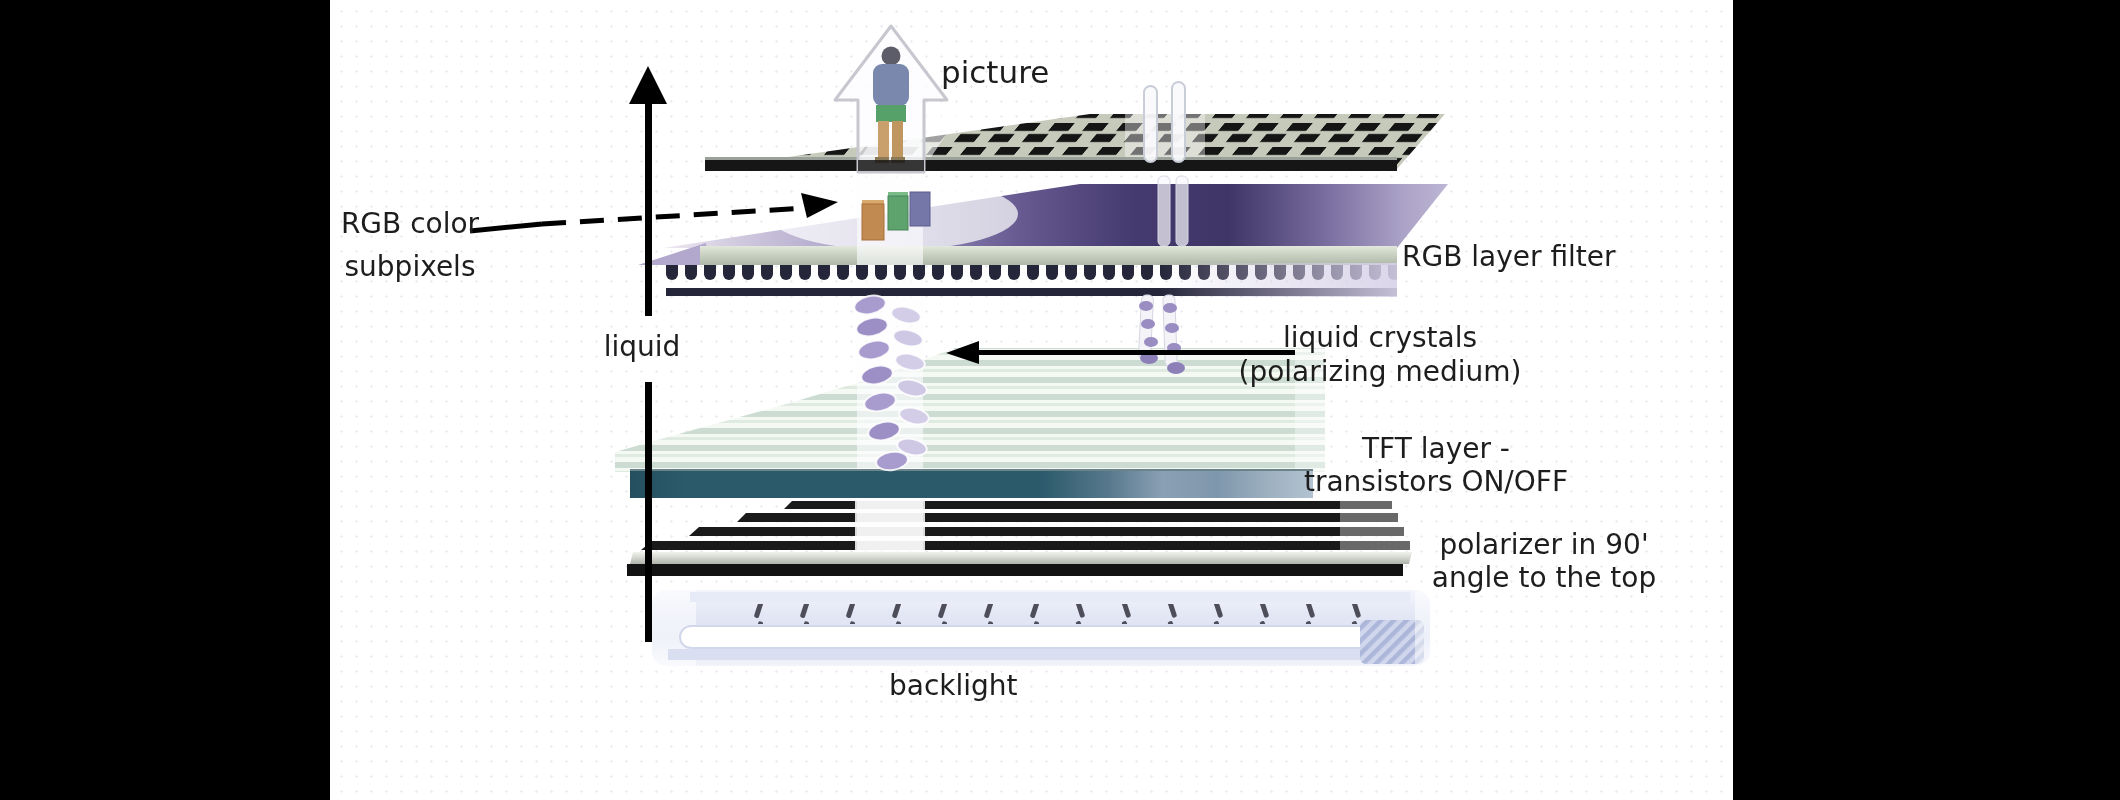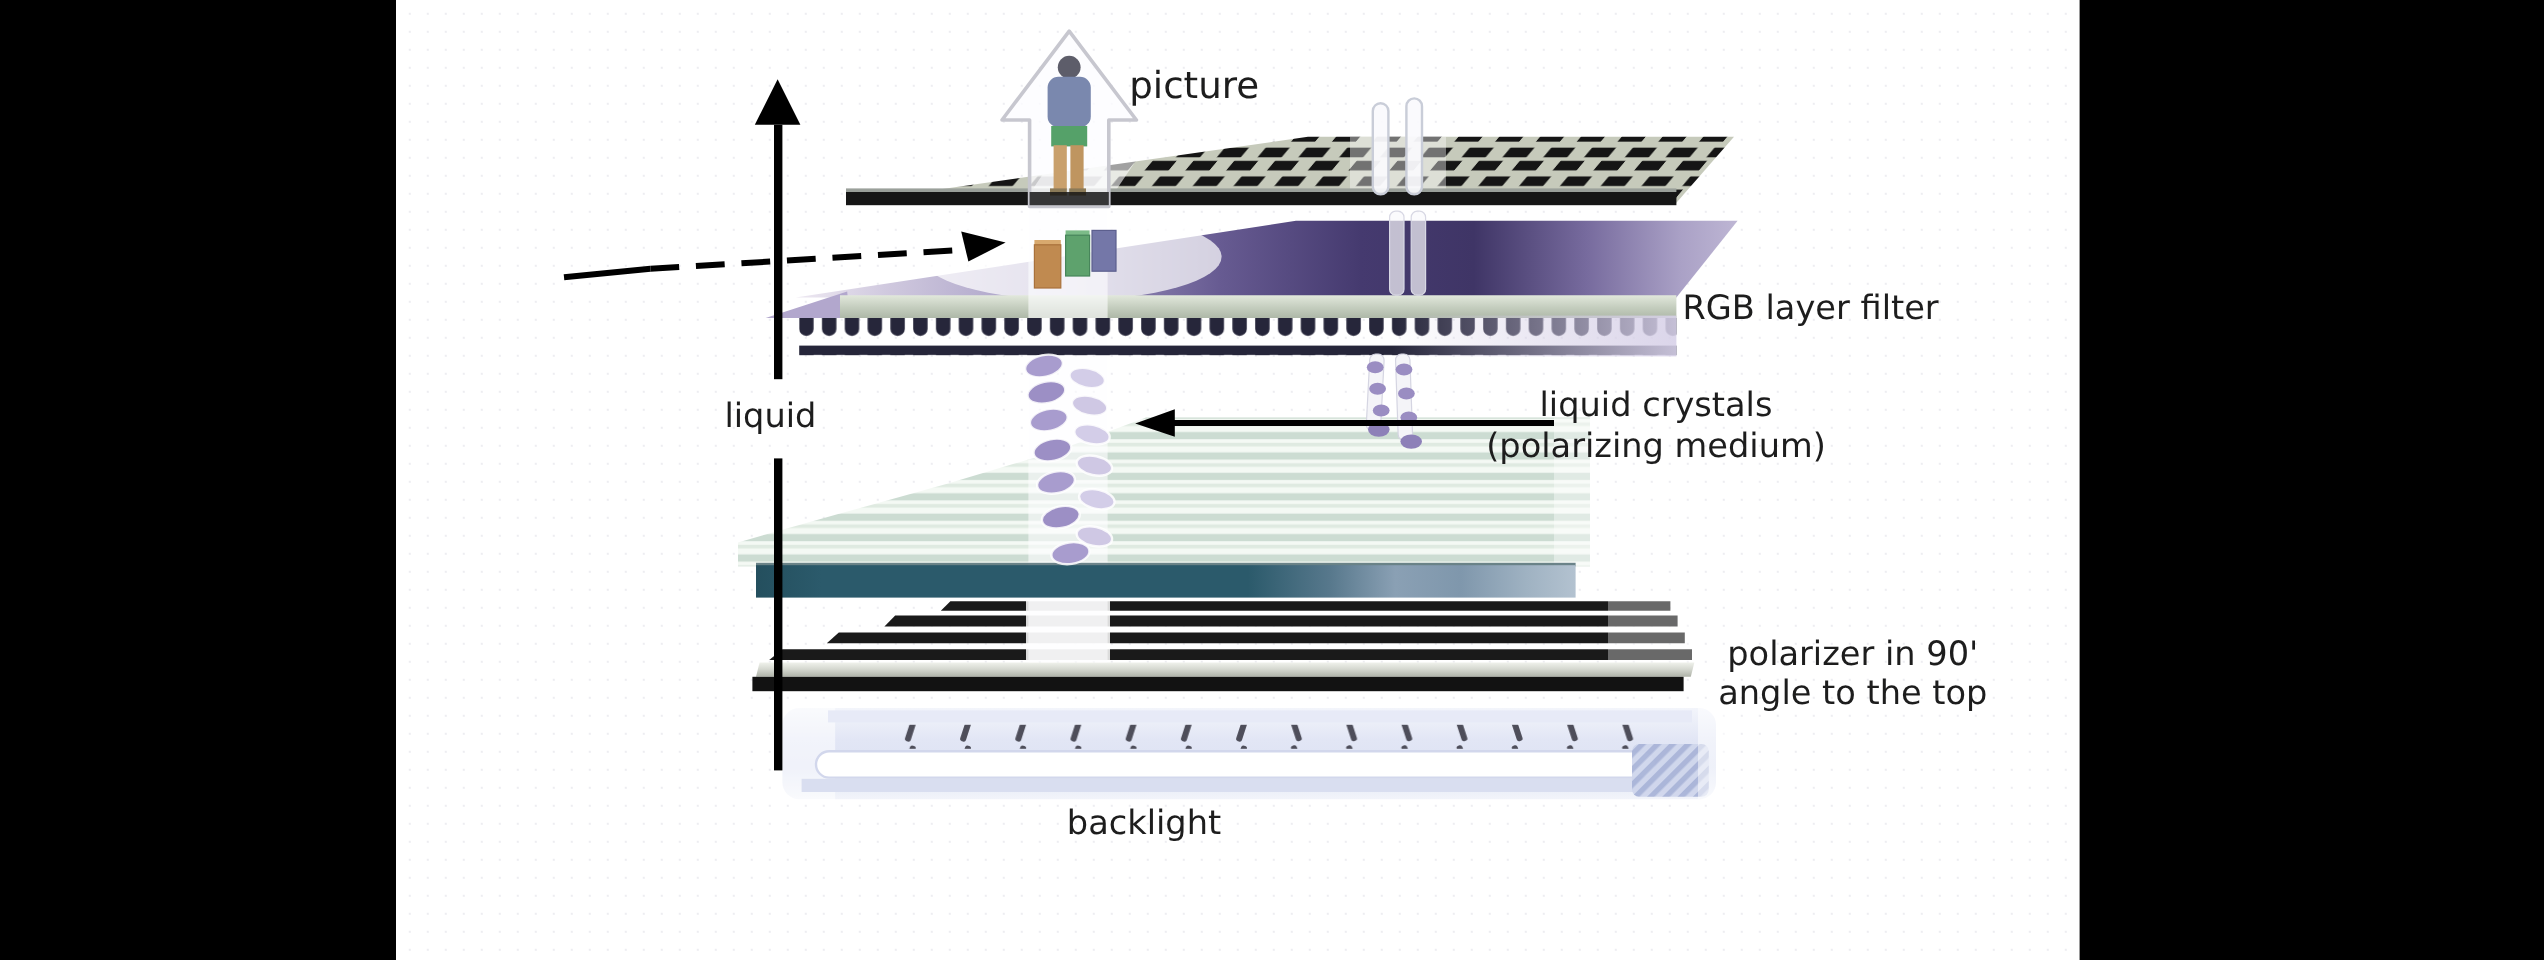--- a/index.html
+++ b/index.html
@@ -217,20 +217,24 @@
     </g>
 
     <g>
       <polygon points="648,66 629,104 667,104" fill="#000"></polygon>
       <rect x="645" y="104" width="7" height="212" fill="#000"></rect>
       <rect x="645" y="382" width="7" height="260" fill="#000"></rect>
     </g>
   </svg>
 
   <div class="label big" style="left:941px;top:40px;margin-top:16px;">picture</div>
+  <div class="label center lh-wide" style="left:310px;top:202px;width:200px;">RGB color
+subpixels</div>
   <div class="label" style="left:1402px;top:240px;">RGB layer filter</div>
   <div class="label center" style="left:582px;top:330px;width:120px;">liquid</div>
   <div class="label center lh-34" style="left:1230px;top:321px;width:300px;">liquid crystals
 (polarizing medium)</div>
+  <div class="label center" style="left:1286px;top:432px;width:300px;">TFT layer -
+transistors ON/OFF</div>
   <div class="label center" style="left:1394px;top:528px;width:300px;">polarizer in 90'
 angle to the top</div>
   <div class="label" style="left:889px;top:669px;">backlight</div>
 </div>
 
 </body></html>

